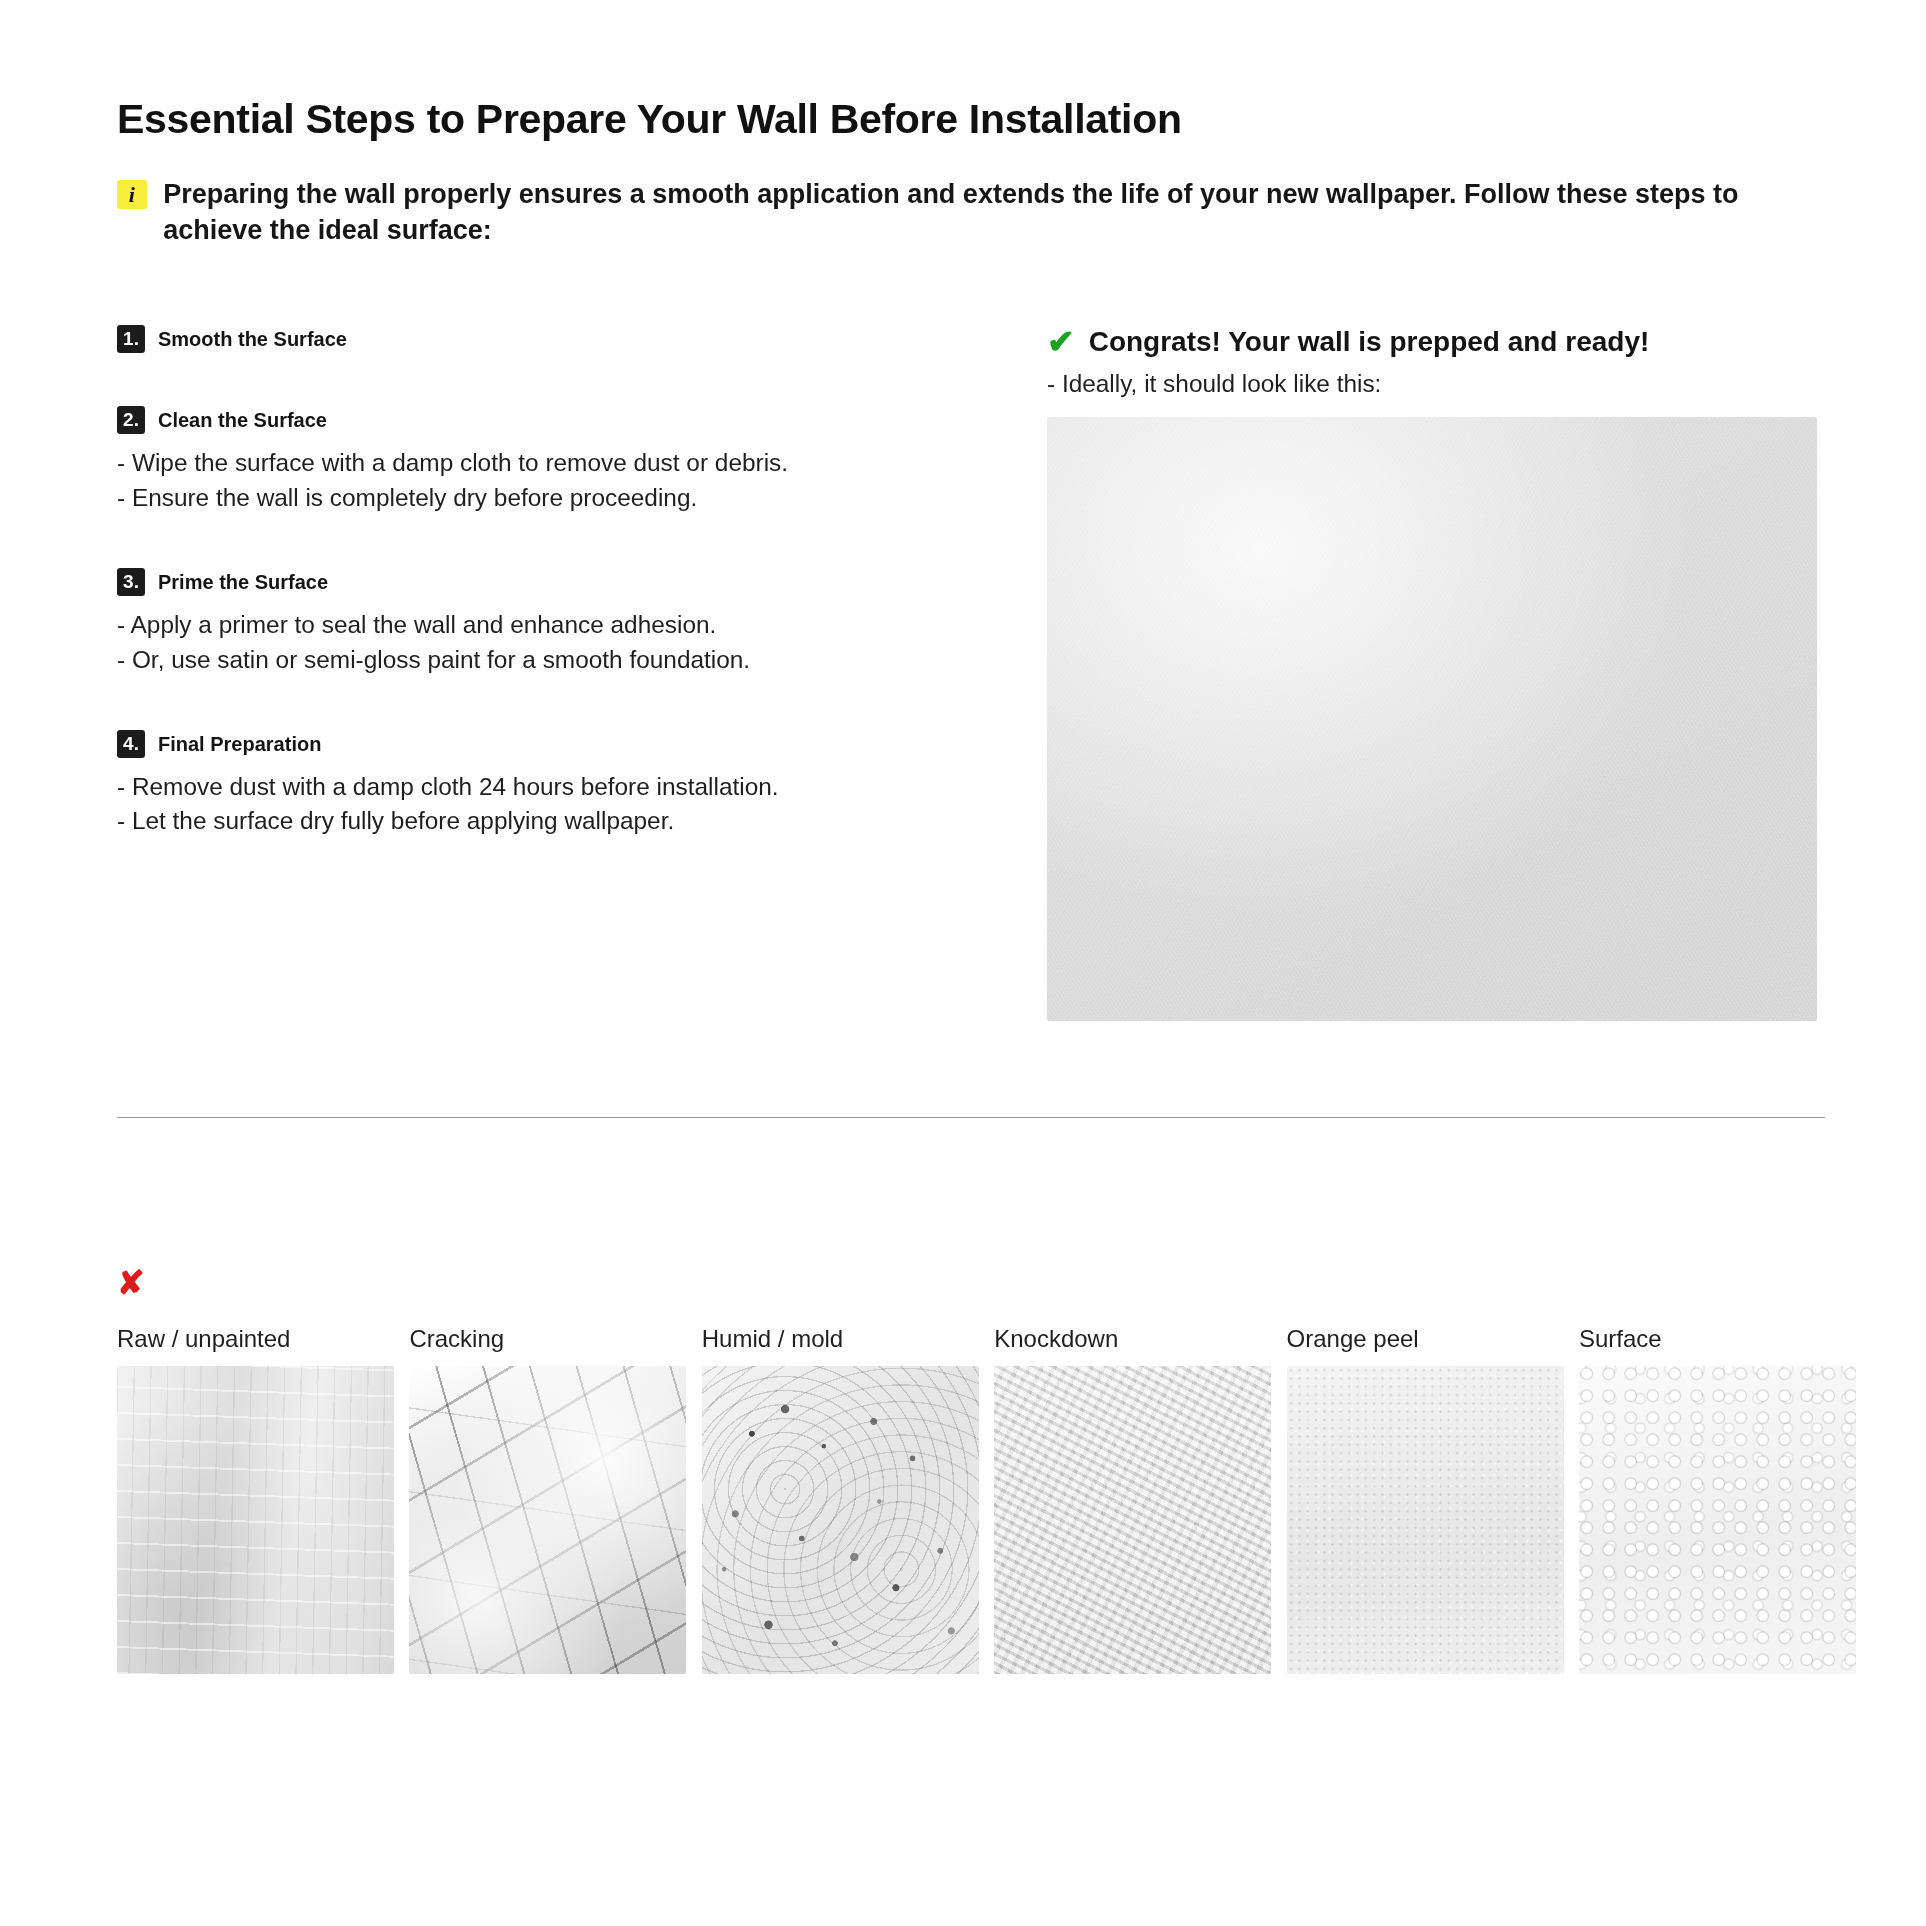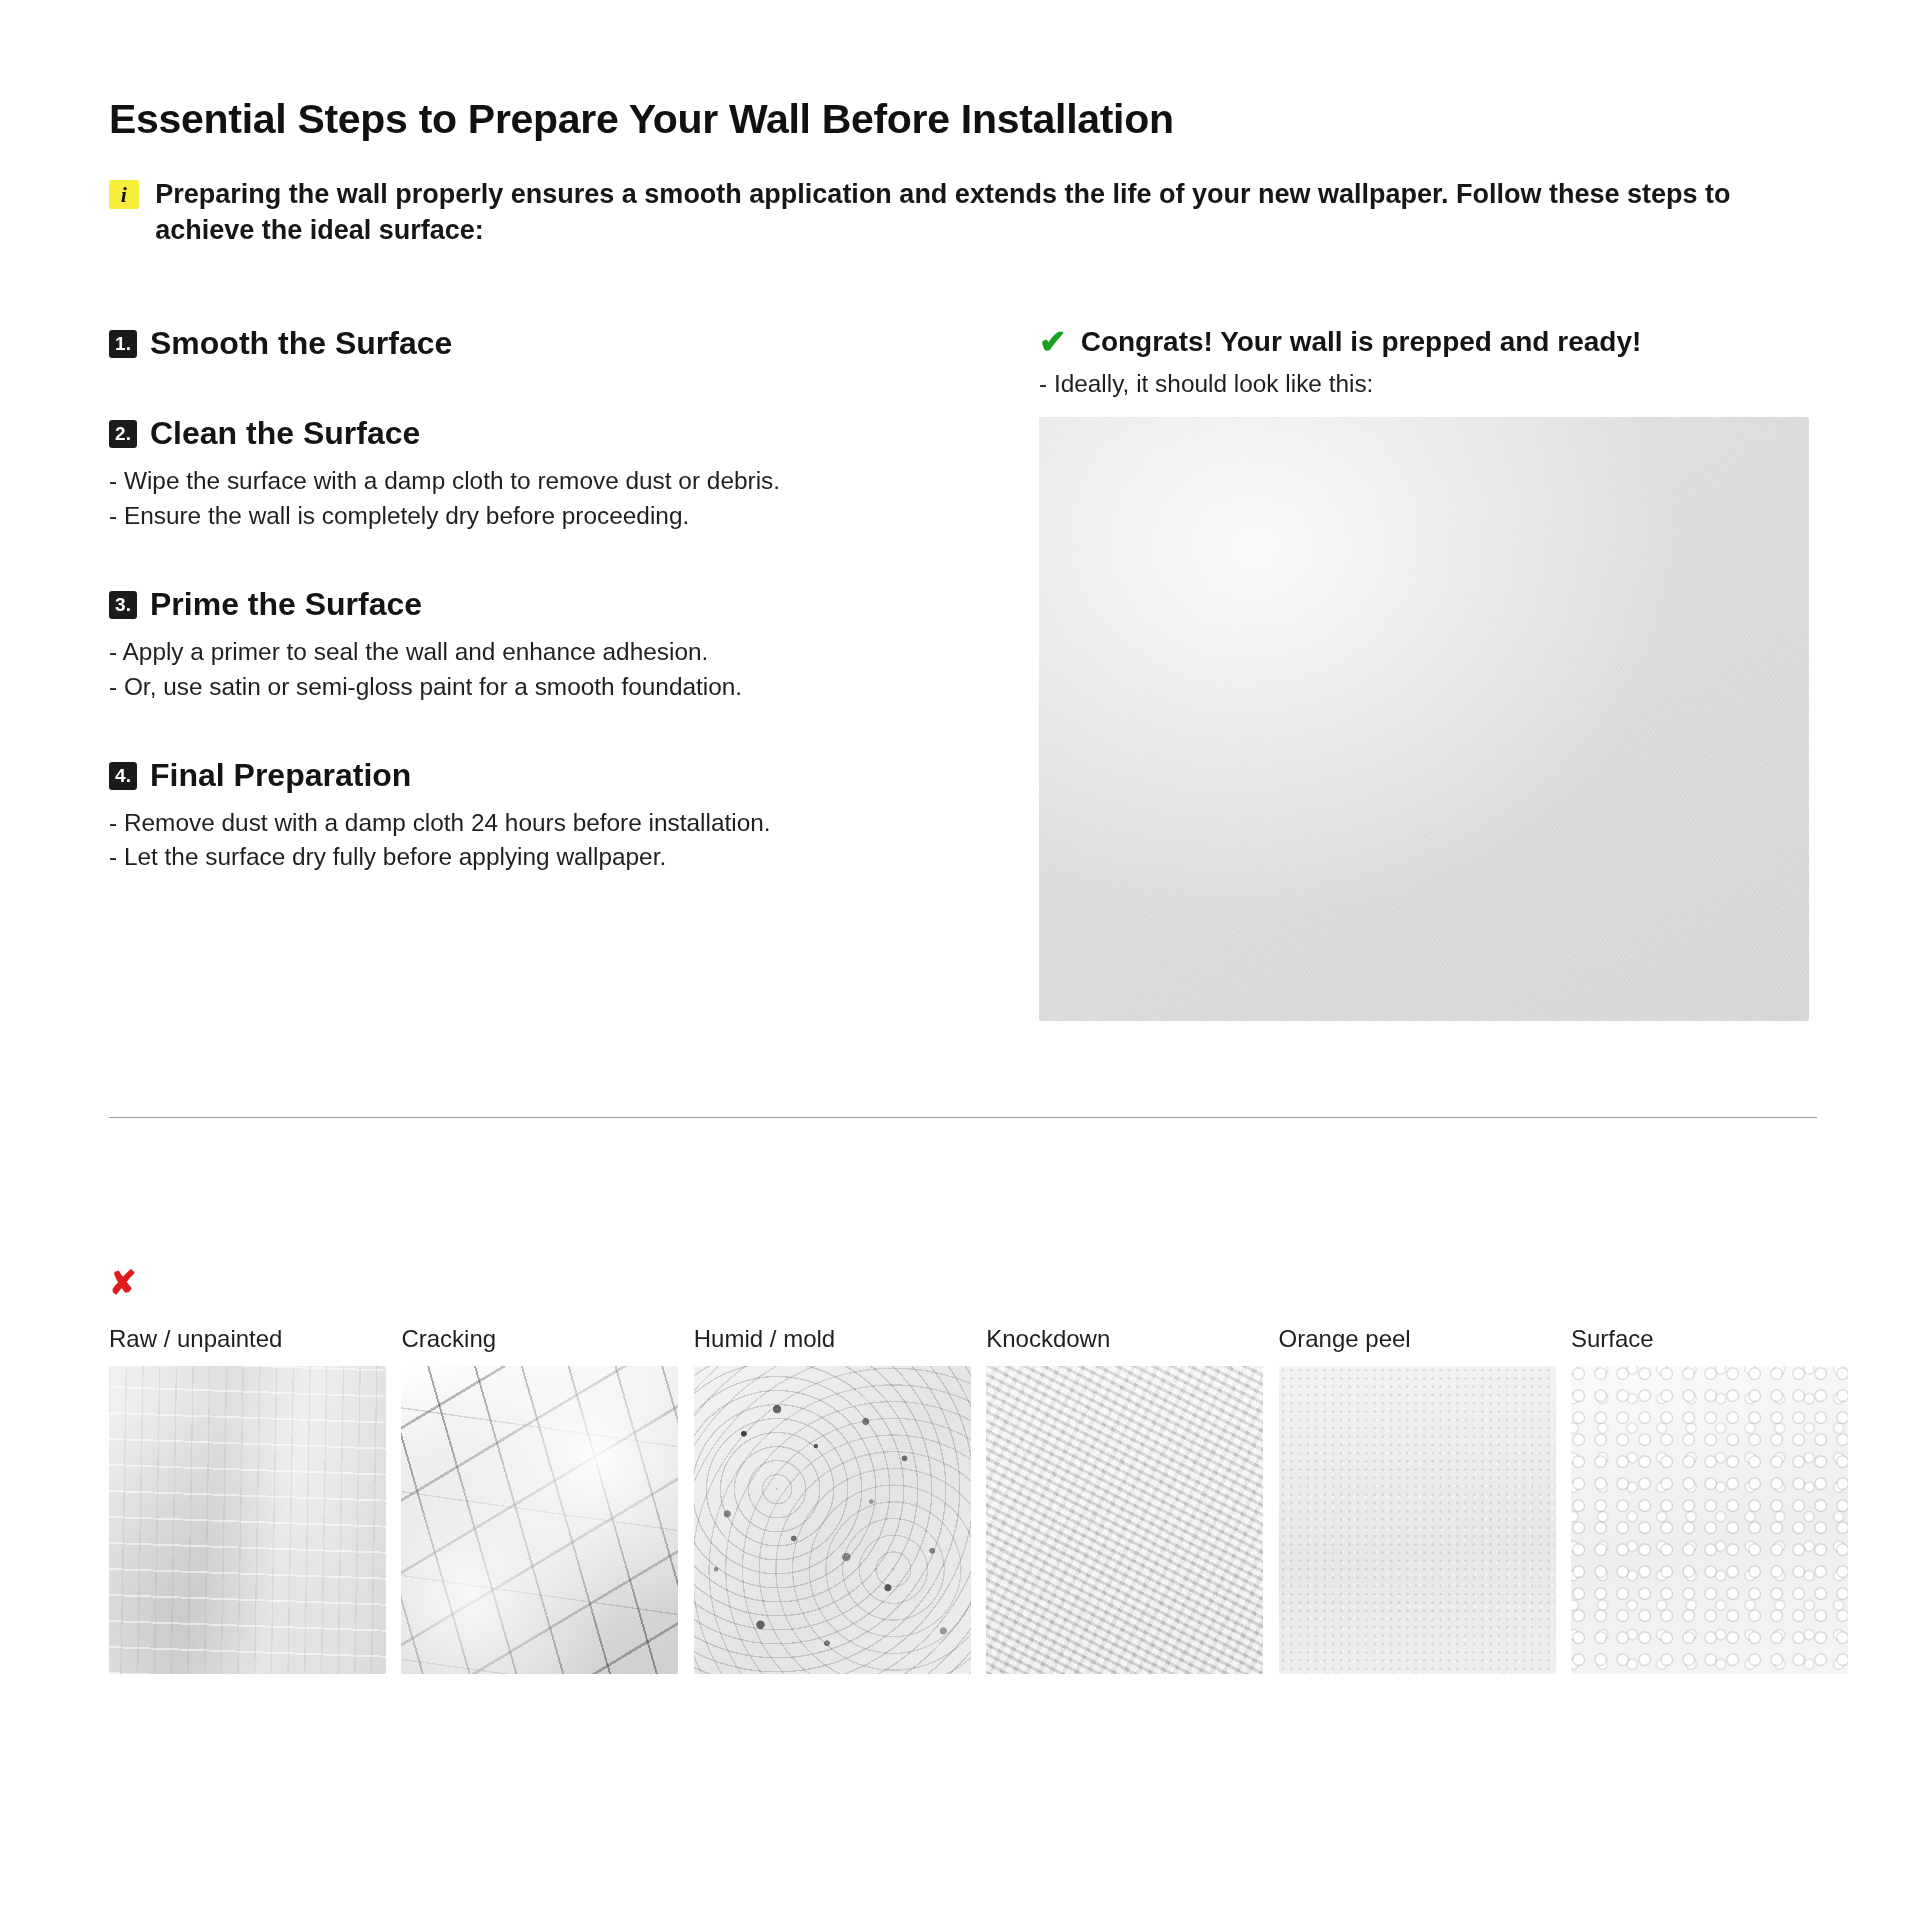--- a/index.html
+++ b/index.html
@@ -13,20 +13,21 @@
     font-family: "Liberation Sans", sans-serif;
     color: #1a1a1a;
     -webkit-font-smoothing: antialiased;
   }
   .page {
     position: relative;
     width: 1918px;
     height: 1926px;
     box-sizing: border-box;
     padding: 96px 109px 0 109px;
+    margin-left: 8px;
   }
 
   
   .page-title {
     font-size: 41px;
     font-weight: bold;
     letter-spacing: -0.3px;
     margin: 0 0 33px 0;
     color: #111111;
   }
@@ -88,21 +89,21 @@
     font-size: 19px;
     font-weight: bold;
     display: flex;
     align-items: center;
     justify-content: center;
     line-height: 1;
     padding-bottom: 1.3px;
     box-sizing: border-box;
   }
   .step-title {
-    font-size: 32px;
+    font-size: 20px;
     font-weight: bold;
     color: #141414;
   }
   .step-line {
     font-size: 24.4px;
     line-height: 1.42;
     color: #1f1f1f;
   }
 
   

